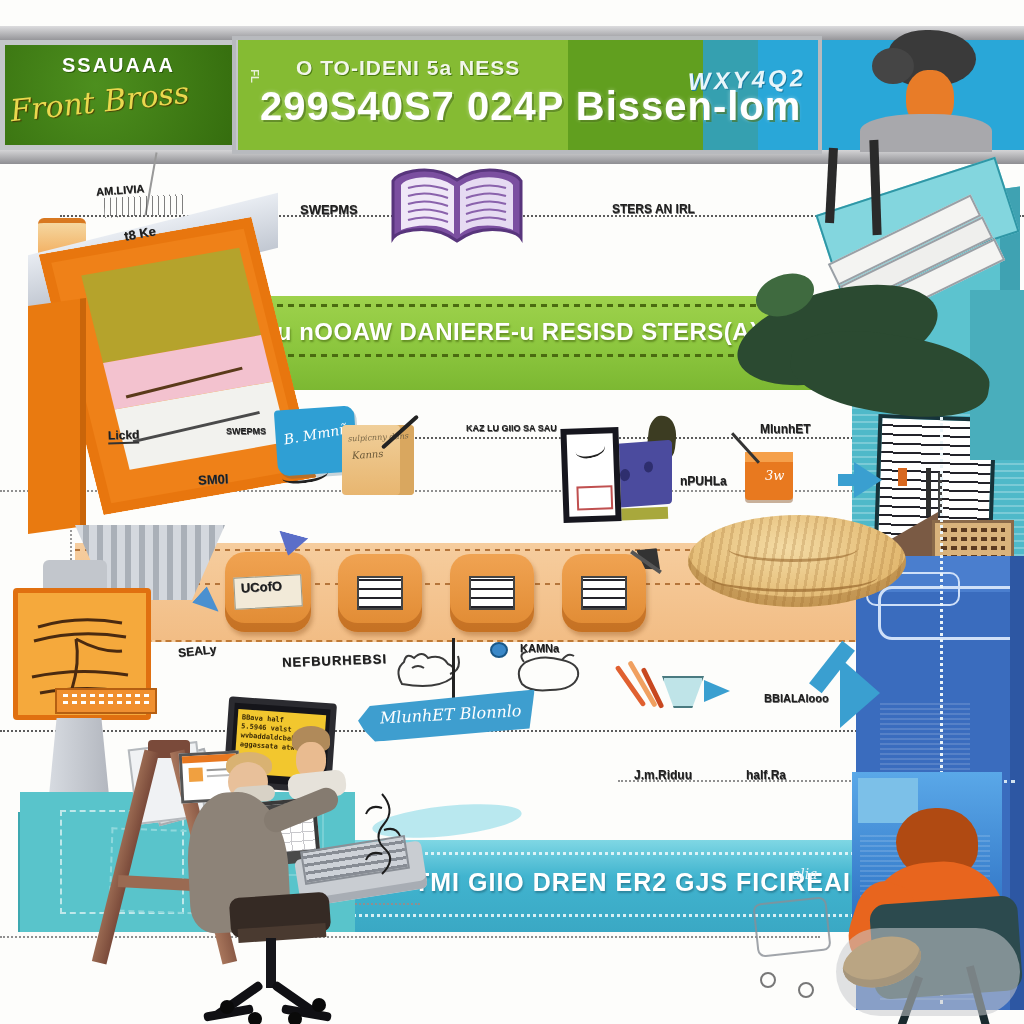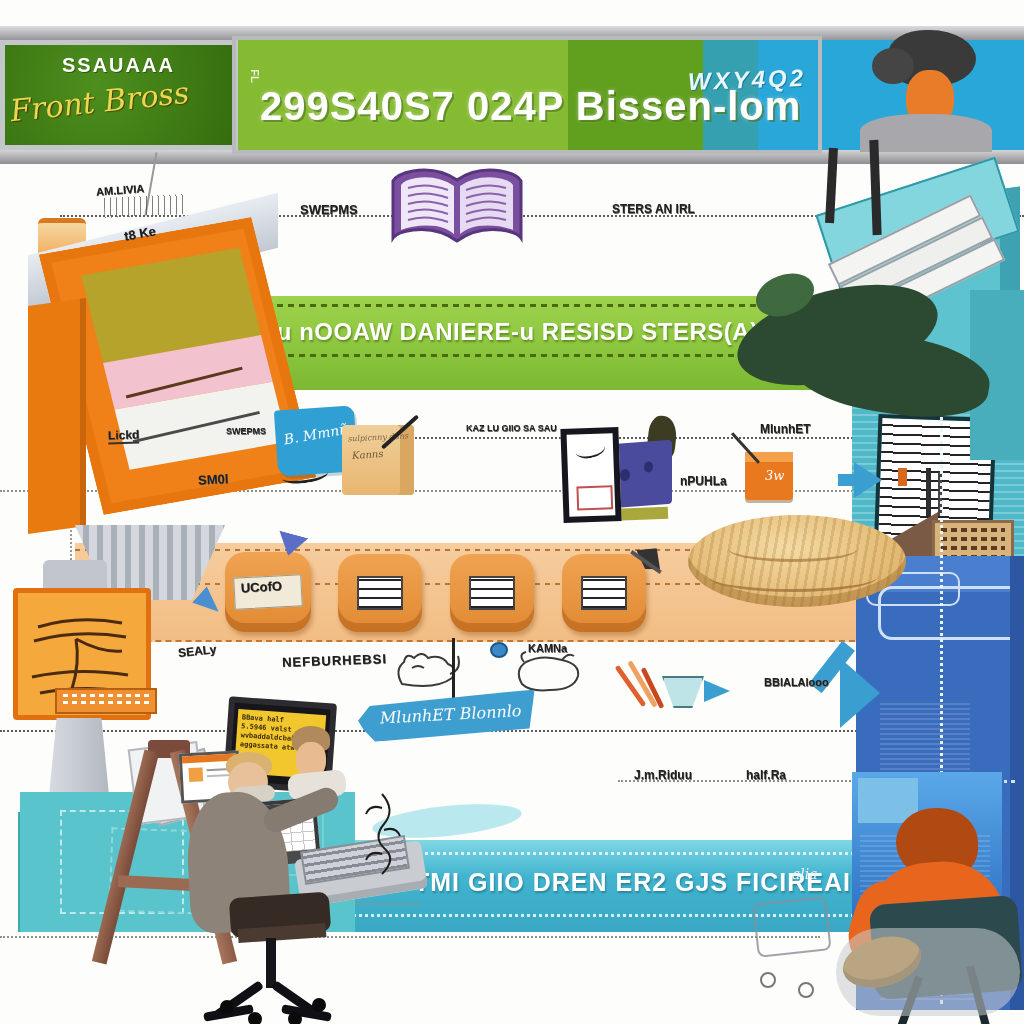--- a/index.html
+++ b/index.html
@@ -47,20 +47,21 @@
 
     <div class="a" style="left:888px;top:4px;width:88px;height:56px;background:#3a3a3a;border-radius:45% 55% 50% 40%;"></div>
     <div class="a" style="left:872px;top:22px;width:42px;height:36px;background:#454545;border-radius:50%;"></div>
     <div class="a" style="left:906px;top:44px;width:48px;height:58px;background:#e87c28;border-radius:45%;"></div>
     <div class="a" style="left:922px;top:92px;width:12px;height:14px;background:#c05010;border-radius:50%;"></div>
     <div class="a" style="left:860px;top:88px;width:132px;height:38px;background:#a8a8ac;border-radius:45% 45% 0 0;"></div>
 
     <div class="a htitle" style="left:62px;top:28px;">SSAUAAA</div>
     <div class="a hscript" style="left:10px;top:58px;transform:rotate(-6deg);">Front Bross</div>
     <div class="a" style="left:248px;top:44px;color:#e8f0d8;font-size:11px;font-weight:700;transform:rotate(90deg);">FL</div>
+    <div class="a htop" style="left:296px;top:30px;">O TO-IDENI 5a NESS</div>
     <div class="a hmain" style="left:260px;top:58px;">299S40S7 024P Bissen-lom</div>
     <div class="a hcode" style="left:688px;top:40px;transform:rotate(-2deg);">WXY4Q2</div>
   </div>
   <div class="a" style="left:150px;top:152px;width:2px;height:64px;background:#999;transform:rotate(10deg);"></div>
 
   <div class="a" style="left:255px;top:296px;width:612px;height:94px;background:linear-gradient(#9ed24c,#8cc63e 55%,#7cb832);">
     <div class="a" style="left:0;top:8px;width:100%;height:3px;background:repeating-linear-gradient(90deg,#4a6b10 0 6px,transparent 6px 11px);"></div>
     <div class="a" style="left:0;top:58px;width:100%;height:3px;background:repeating-linear-gradient(90deg,#4a6b10 0 6px,transparent 6px 11px);"></div>
     <div class="a bandtxt" style="left:8px;top:22px;font-size:24px;">Ju nOOAW DANIERE-u RESISD STERS(A)-| WMIS</div>
   </div>
@@ -366,20 +367,20 @@
   <div class="a scr" style="left:300px;top:202px;font-size:13px;">SWEPMS</div>
   <div class="a scr" style="left:612px;top:202px;font-size:12px;">STERS AN IRL</div>
   <div class="a scr" style="left:108px;top:428px;font-size:12px;border-bottom:2px solid #333;transform:rotate(-2deg);">Lickd</div>
   <div class="a scr" style="left:226px;top:426px;font-size:9px;">SWEPMS</div>
   <div class="a scr" style="left:466px;top:423px;font-size:9px;">KAZ LU GIIO SA SAU</div>
   <div class="a scr" style="left:760px;top:422px;font-size:12px;">MlunhET</div>
   <div class="a scr" style="left:198px;top:472px;font-size:13px;transform:rotate(-3deg);">SM0l</div>
   <div class="a scr" style="left:680px;top:474px;font-size:12px;">nPUHLa</div>
   <div class="a scr" style="left:178px;top:644px;font-size:12px;transform:rotate(-6deg);">SEALy</div>
   <div class="a scr" style="left:282px;top:653px;font-size:13px;letter-spacing:1px;transform:rotate(-2deg);">NEFBURHEBSI</div>
-  <div class="a scr" style="left:520px;top:642px;font-size:11px;margin-left:8px;">KAMNa</div>
-  <div class="a scr" style="left:764px;top:676px;font-size:11px;">BBlALAlooo</div>
+  <div class="a scr" style="left:520px;top:642px;font-size:11px;">KAMNa</div>
+  <div class="a scr" style="left:764px;top:692px;font-size:11px;">BBlALAlooo</div>
   <div class="a scr" style="left:634px;top:768px;font-size:12px;">J.m.Riduu</div>
   <div class="a scr" style="left:746px;top:768px;font-size:12px;">half.Ra</div>
 
   <div class="a" style="left:836px;top:928px;width:184px;height:88px;background:rgba(200,202,205,.55);border-radius:46px;"></div>
 
 </div>
 
 </body></html>

